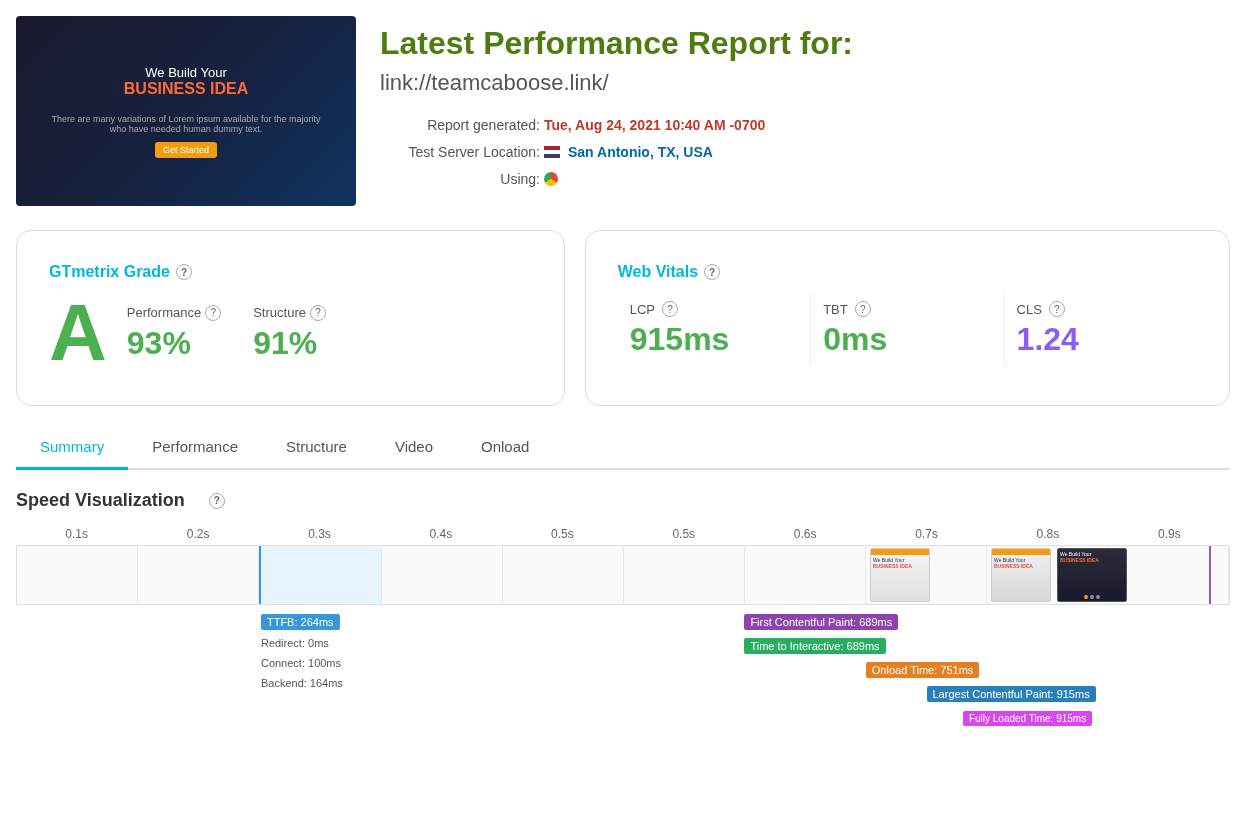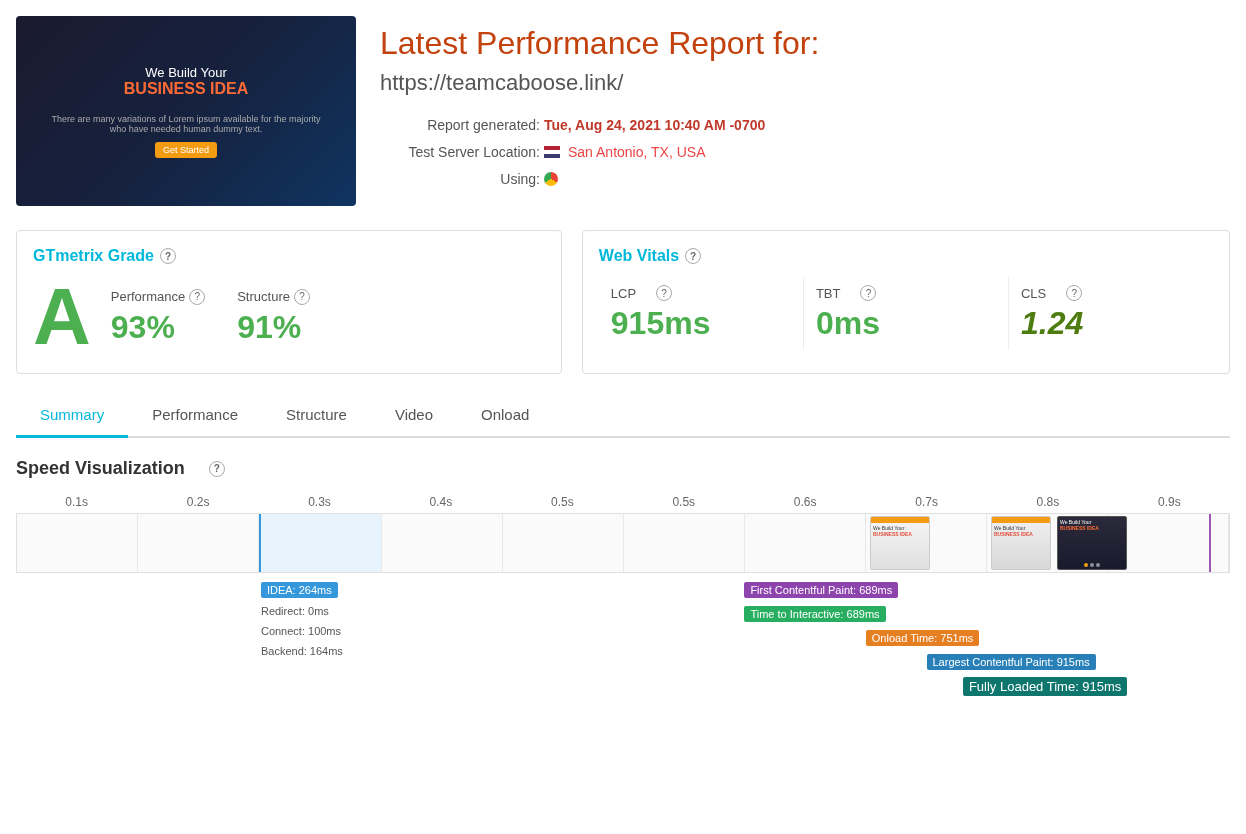--- a/index.html
+++ b/index.html
@@ -8,52 +8,52 @@
 
     
     .header-section { display: flex; gap: 24px; margin-bottom: 24px; }
     .screenshot-box { width: 340px; min-width: 340px; height: 190px; background: #2a2a3a; border-radius: 4px; overflow: hidden; position: relative; }
     .screenshot-inner { width: 100%; height: 100%; background: linear-gradient(135deg, #1a1a2e 0%, #16213e 50%, #0f3460 100%); display: flex; align-items: center; justify-content: center; }
     .screenshot-text { color: #fff; text-align: center; }
     .screenshot-text .biz { color: #ff6b35; font-weight: bold; font-size: 16px; }
     .screenshot-text .we { color: #fff; font-size: 13px; }
 
     .report-info { flex: 1; padding-top: 8px; }
-    .report-title { color: #c2410c; font-size: 32px; font-weight: normal; line-height: 1.2; margin-bottom: 8px; }
+    .report-title { color: #4d7c0f; font-size: 32px; font-weight: bold; line-height: 1.2; margin-bottom: 8px; }
     .report-url { color: #555; font-size: 22px; margin-bottom: 16px; }
     .report-meta { line-height: 1.9; }
     .report-meta-row { display: flex; align-items: center; gap: 4px; }
     .meta-label { color: #555; text-align: right; min-width: 160px; }
-    .meta-value { color: #ef4444; }
+    .meta-value { color: #0369a1; font-weight: bold; }
     .meta-value.bold { font-weight: bold; color: #c0392b; }
     .flag { display: inline-block; width: 16px; height: 12px; background: linear-gradient(#b22234 0%, #b22234 33%, #fff 33%, #fff 66%, #3c3b6e 66%); margin-right: 4px; }
     .chrome-icon { display: inline-block; width: 14px; height: 14px; border-radius: 50%; background: conic-gradient(#ea4335 0deg 120deg, #fbbc05 120deg 240deg, #34a853 240deg 360deg); margin-right: 4px; vertical-align: middle; }
 
     
     .grade-sections { display: flex; gap: 20px; margin-bottom: 20px; }
-    .grade-box { border: 1px solid #ddd; border-radius: 4px; padding: 16px; flex: 1; }
+    .grade-box { border: 1px solid #ddd; border-radius: 15px; padding: 32px; flex: 1; }
     .grade-box.web-vitals { flex: 1.2; }
     .section-title { color: #00b8d9; font-size: 16px; font-weight: bold; margin-bottom: 12px; display: flex; align-items: center; gap: 6px; }
     .help-icon { display: inline-flex; align-items: center; justify-content: center; width: 16px; height: 16px; border-radius: 50%; border: 1px solid #aaa; font-size: 10px; color: #666; cursor: pointer; }
 
     .gtmetrix-inner { display: flex; align-items: center; gap: 20px; }
     .grade-letter { font-size: 80px; font-weight: bold; color: #4caf50; line-height: 1; }
     .grade-metrics { display: flex; gap: 32px; }
     .metric-item { text-align: left; }
     .metric-label { color: #555; font-size: 13px; display: flex; align-items: center; gap: 4px; margin-bottom: 4px; }
     .metric-value { font-size: 32px; font-weight: bold; }
     .metric-value.green { color: #4caf50; }
 
     .web-vitals-inner { display: flex; gap: 0; }
     .vital-item { flex: 1; padding: 8px 12px; border-right: 1px solid #eee; }
     .vital-item:last-child { border-right: none; }
-    .vital-label { color: #555; font-size: 13px; display: flex; align-items: center; gap: 20px; margin-bottom: 4px; }
+    .vital-label { color: #555; font-size: 13px; display: flex; align-items: center; gap: 7px; margin-bottom: 4px; }
     .vital-value { font-size: 32px; font-weight: bold; }
     .vital-value.green { color: #4caf50; }
-    .vital-value.red { color: #4d7c0f; font-style: italic; }
+    .vital-value.red { color: #8b5cf6; }
 
     
     .tabs-bar { display: flex; border-bottom: 2px solid #ddd; margin-bottom: 20px; }
     .tab { padding: 12px 24px; cursor: pointer; color: #555; font-size: 15px; border-bottom: 3px solid transparent; margin-bottom: -2px; }
     .tab.active { color: #00b8d9; border-bottom: 3px solid #00b8d9; font-weight: 500; }
 
     
     .section-heading { font-size: 18px; color: #333; font-weight: bold; margin-bottom: 16px; display: flex; align-items: center; gap: 24px; }
 
     .speed-viz { position: relative; overflow-x: auto; }
@@ -76,21 +76,21 @@
           <div class="we">We Build Your</div>
           <div class="biz">BUSINESS IDEA</div>
           <div style="color:#aaa;font-size:9px;margin-top:16px;">There are many variations of Lorem ipsum available for the majority<br>who have needed human dummy text.</div>
           <div style="margin-top:8px;background:#f39c12;color:#fff;padding:3px 8px;border-radius:3px;font-size:9px;display:inline-block;text-align:center;">Get Started</div>
         </div>
       </div>
     </div>
 
     <div class="report-info">
       <div class="report-title">Latest Performance Report for:</div>
-      <div class="report-url">https://teamcaboose.link/</div>
+      <div class="report-url">link://teamcaboose.link/</div>
       <div class="report-meta">
         <div class="report-meta-row">
           <span class="meta-label">Report generated:</span>
           <span class="meta-value bold">Tue, Aug 24, 2021 10:40 AM -0700</span>
         </div>
         <div class="report-meta-row">
           <span class="meta-label">Test Server Location:</span>
           <span class="flag"></span>
           <span class="meta-value">San Antonio, TX, USA</span>
         </div>
@@ -221,21 +221,21 @@
           </div>
         </div>
         <div class="timeline-cell"></div>
 
         <div style="position:absolute;right:18px;top:0;bottom:0;width:2px;background:#9b59b6;"></div>
       </div>
 
       <div style="position:relative;min-height:170px;margin-top:4px;">
 
         <div style="position:absolute;left:calc(21% - 10px);top:0;">
-          <div style="background:#3498db;color:#fff;font-size:11px;padding:2px 6px;border-radius:2px;display:inline-block;">IDEA: 264ms</div>
+          <div style="background:#3498db;color:#fff;font-size:11px;padding:2px 6px;border-radius:2px;display:inline-block;">TTFB: 264ms</div>
           <div style="font-size:11px;color:#555;margin-top:4px;line-height:1.8;">
             <div>Redirect: 0ms</div>
             <div>Connect: 100ms</div>
             <div>Backend: 164ms</div>
           </div>
         </div>
 
         <div style="position:absolute;left:60%;top:0;">
           <div style="background:#8e44ad;color:#fff;font-size:11px;padding:2px 6px;border-radius:2px;display:inline-block;">First Contentful Paint: 689ms</div>
         </div>
@@ -246,18 +246,18 @@
 
         <div style="position:absolute;left:70%;top:48px;">
           <div style="background:#e67e22;color:#fff;font-size:11px;padding:2px 6px;border-radius:2px;display:inline-block;">Onload Time: 751ms</div>
         </div>
 
         <div style="position:absolute;left:75%;top:72px;">
           <div style="background:#2980b9;color:#fff;font-size:11px;padding:2px 6px;border-radius:2px;display:inline-block;">Largest Contentful Paint: 915ms</div>
         </div>
 
         <div style="position:absolute;left:78%;top:96px;">
-          <div style="background:#0f766e;color:#fff;font-size:13px;padding:2px 6px;border-radius:2px;display:inline-block;">Fully Loaded Time: 915ms</div>
+          <div style="background:#d946ef;color:#fff;font-size:10px;padding:2px 6px;border-radius:2px;display:inline-block;">Fully Loaded Time: 915ms</div>
         </div>
       </div>
     </div>
   </div>
 </div>
 
 </body></html>

